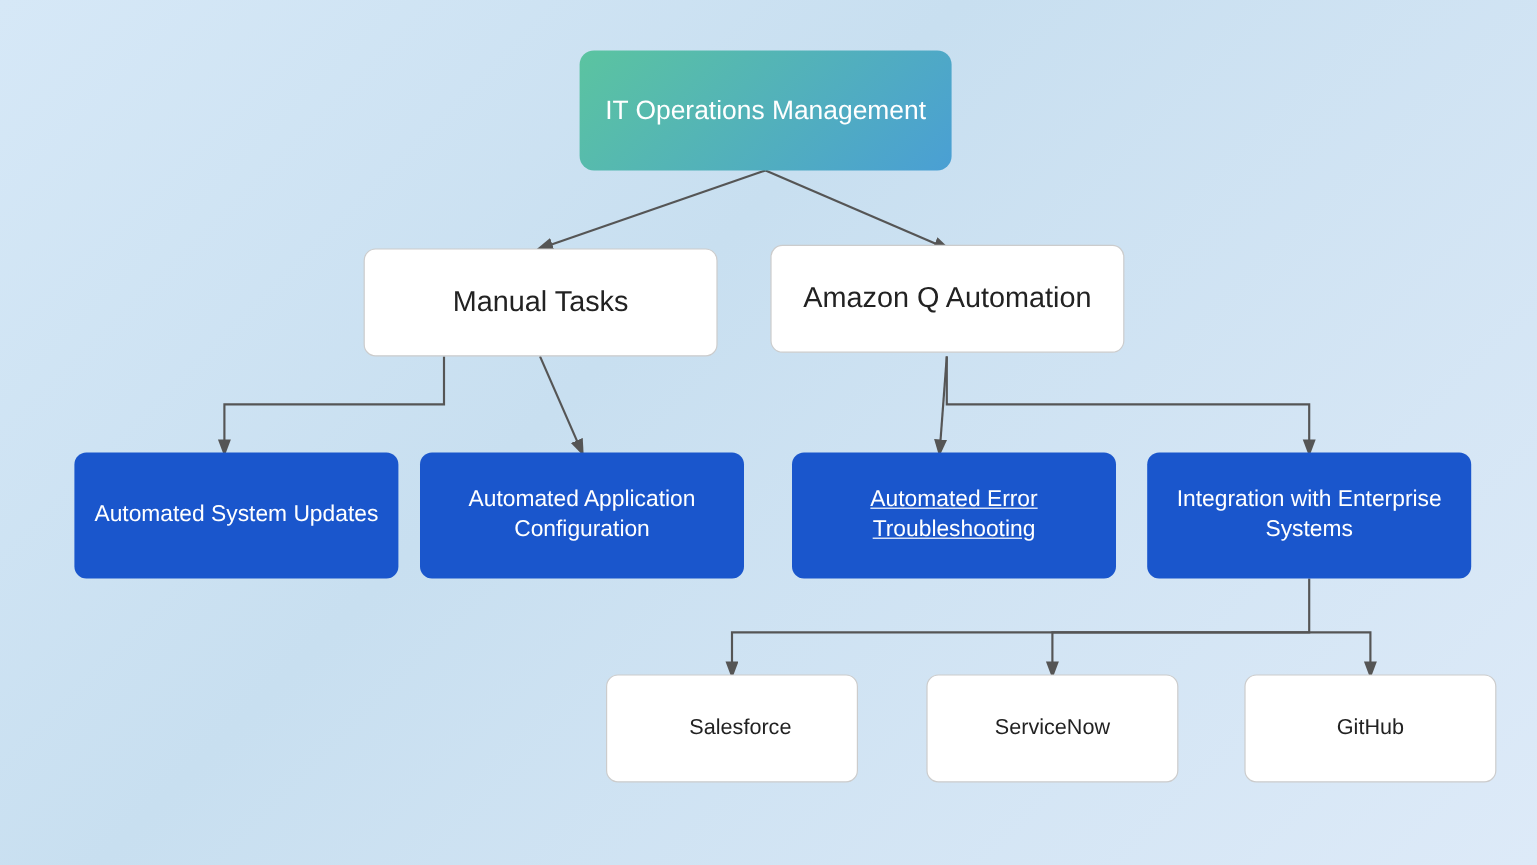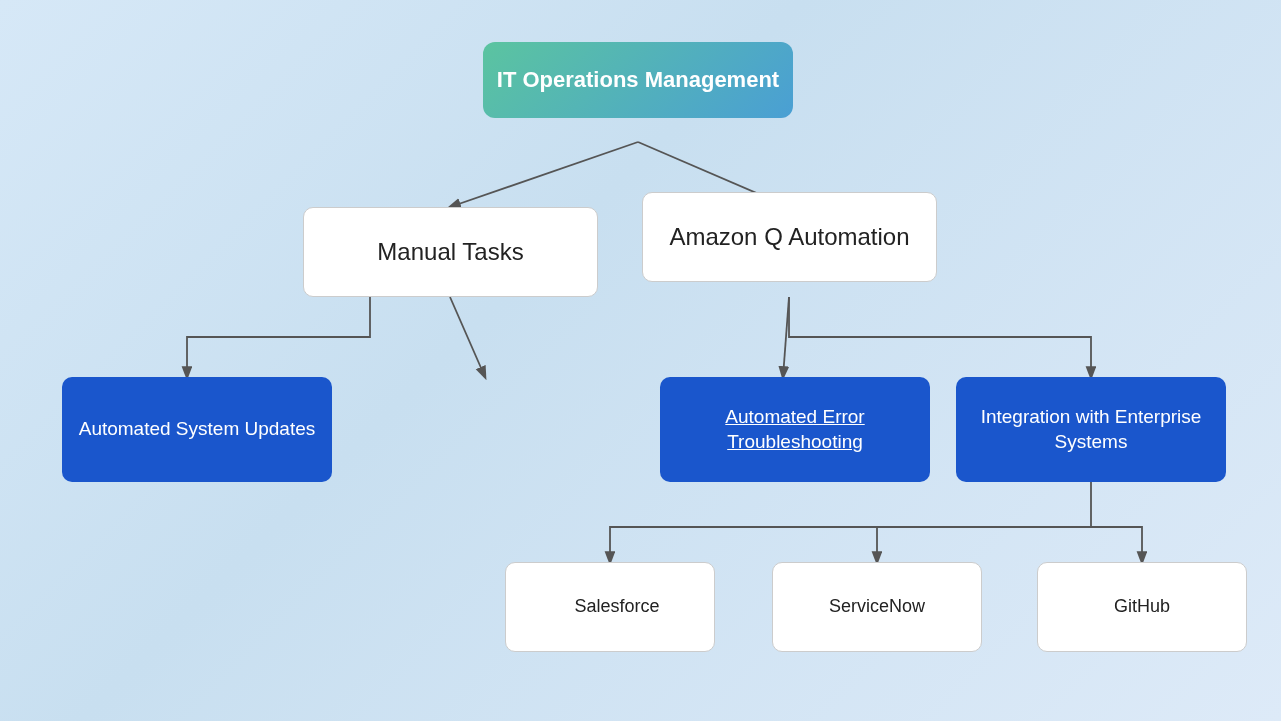--- a/index.html
+++ b/index.html
@@ -45,26 +45,26 @@
       border-radius: 10px;
       font-size: 24px;
       font-weight: 500;
       line-height: 1.3;
     }
 
     .node-root {
       background: linear-gradient(135deg, #5bc4a0 0%, #4a9fd4 100%);
       color: #fff;
       width: 310px;
-      height: 76px;
+      height: 100px;
       left: 483px;
       top: 42px;
       border-radius: 12px;
       font-size: 22px;
-      font-weight: 700;
+      font-weight: 400;
     }
 
     .node-white {
       background: #fff;
       color: #222;
       border: 1.5px solid #ccc;
       width: 295px;
       height: 90px;
     }
 
@@ -82,21 +82,21 @@
       border: 1.5px solid #ccc;
       width: 210px;
       height: 90px;
       font-size: 18px;
     }
 
     
     
     .node-manual { left: 303px; top: 207px; }
     
-    .node-amazon { left: 642px; top: 192px; }
+    .node-amazon { left: 642px; top: 204px; }
 
     
     .node-updates { left: 62px; top: 377px; }
     .node-appconfig { left: 350px; top: 377px; }
     .node-error { left: 660px; top: 377px; text-decoration: underline; }
     .node-enterprise { left: 956px; top: 377px; }
 
     
     .node-salesforce { left: 505px; top: 562px; padding-left: 14px; }
     .node-servicenow { left: 772px; top: 562px; }
@@ -143,20 +143,23 @@
     </div>
 
     <div class="node node-white node-amazon">
       <span>Amazon Q Automation</span>
     </div>
 
     <div class="node node-blue node-updates">
       <span>Automated System Updates</span>
     </div>
 
+    <div class="node node-blue node-appconfig">
+      <span>Automated Application Configuration</span>
+    </div>
 
     <div class="node node-blue node-error">
       <span>Automated Error Troubleshooting</span>
     </div>
 
     <div class="node node-blue node-enterprise">
       <span>Integration with Enterprise Systems</span>
     </div>
 
     <div class="node node-white-bottom node-salesforce">

